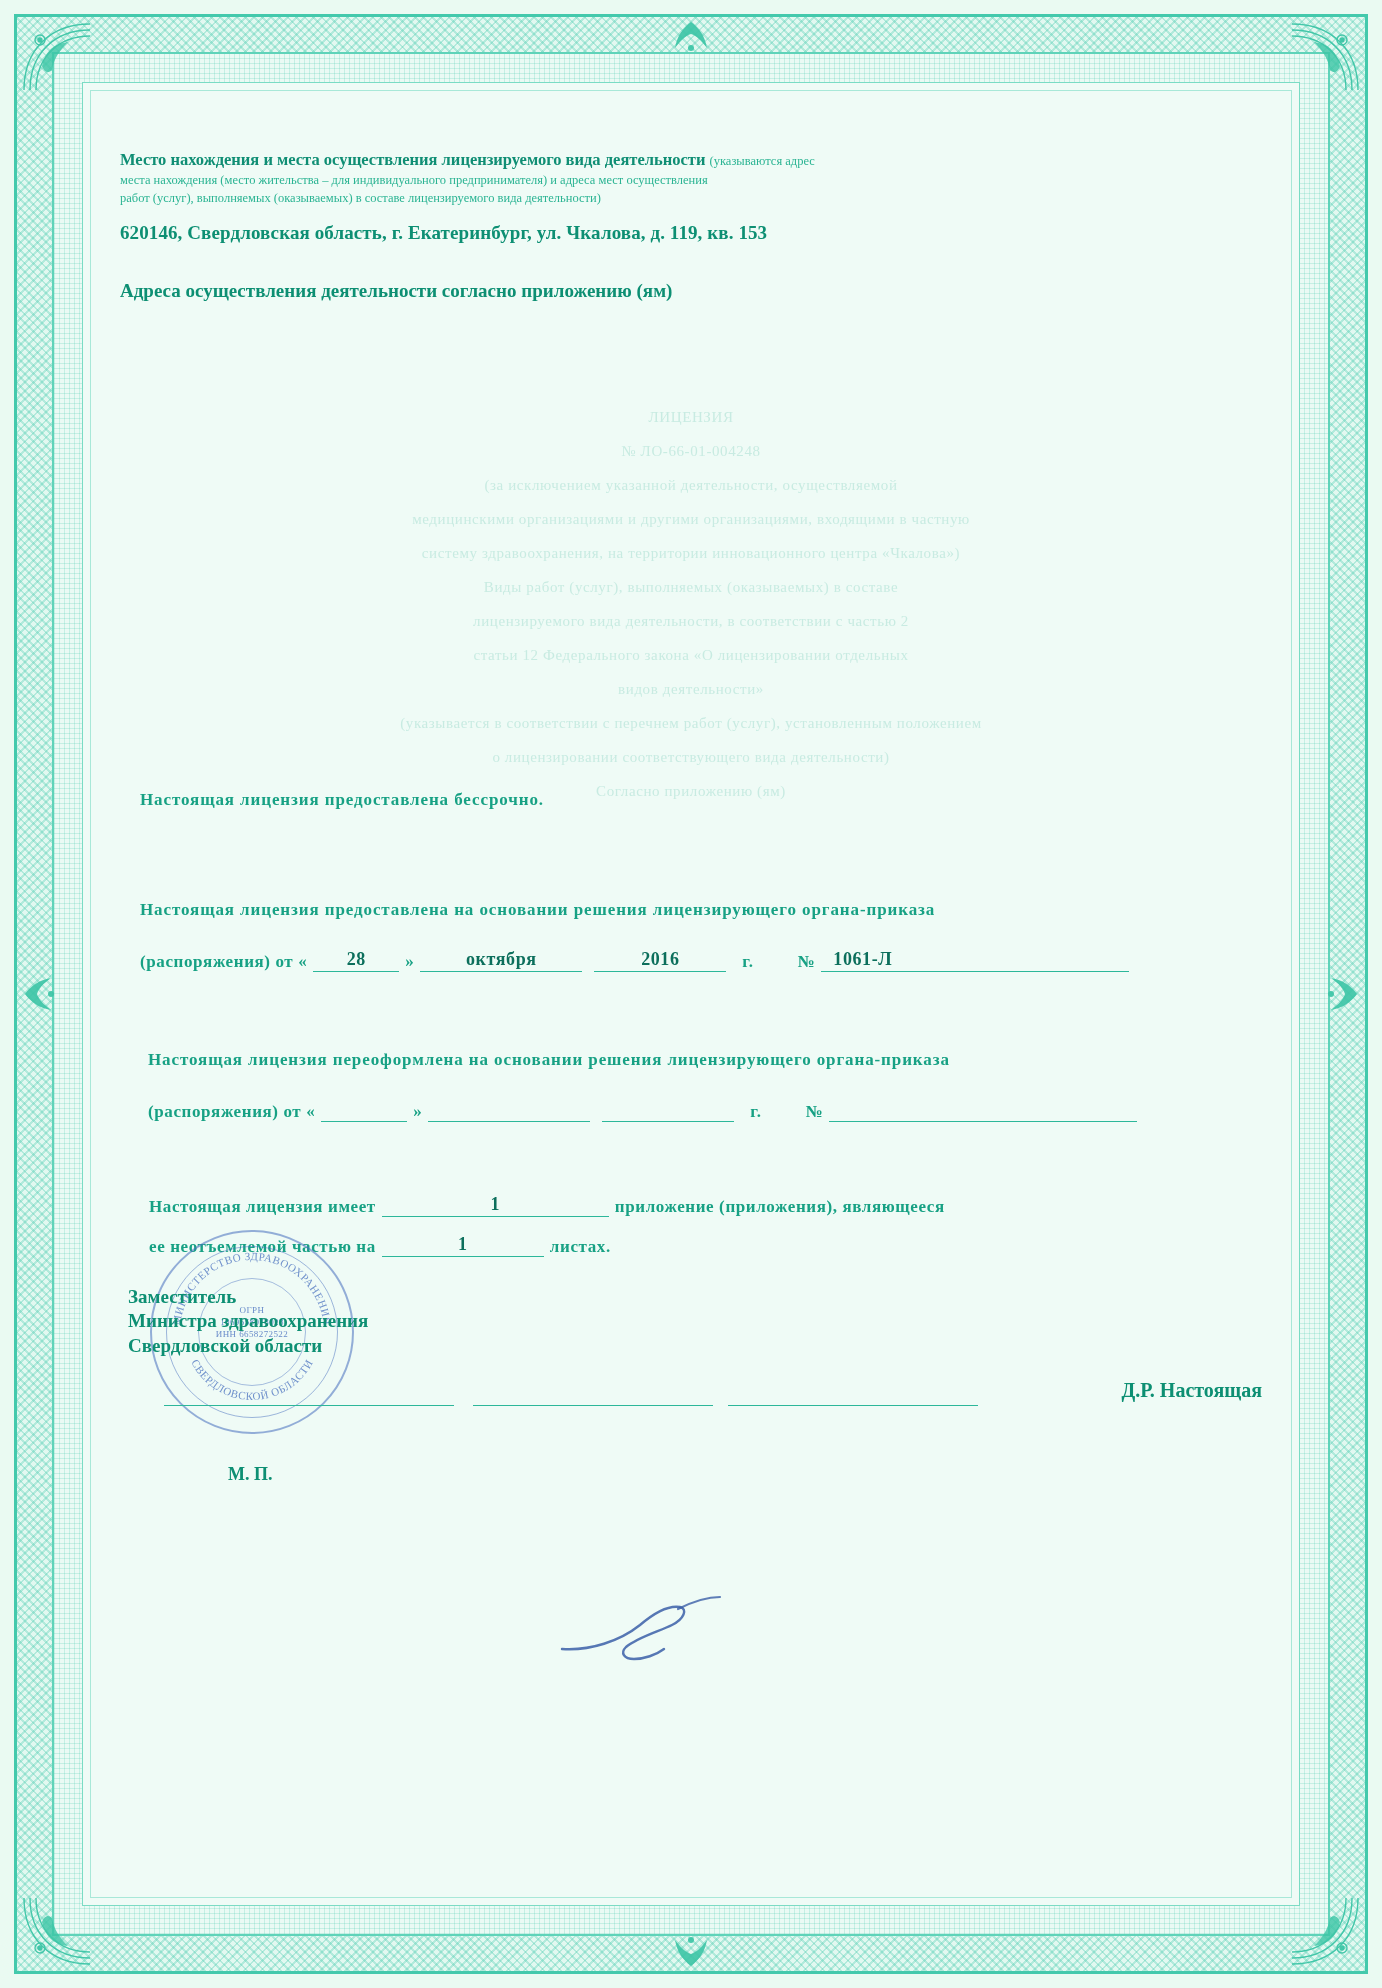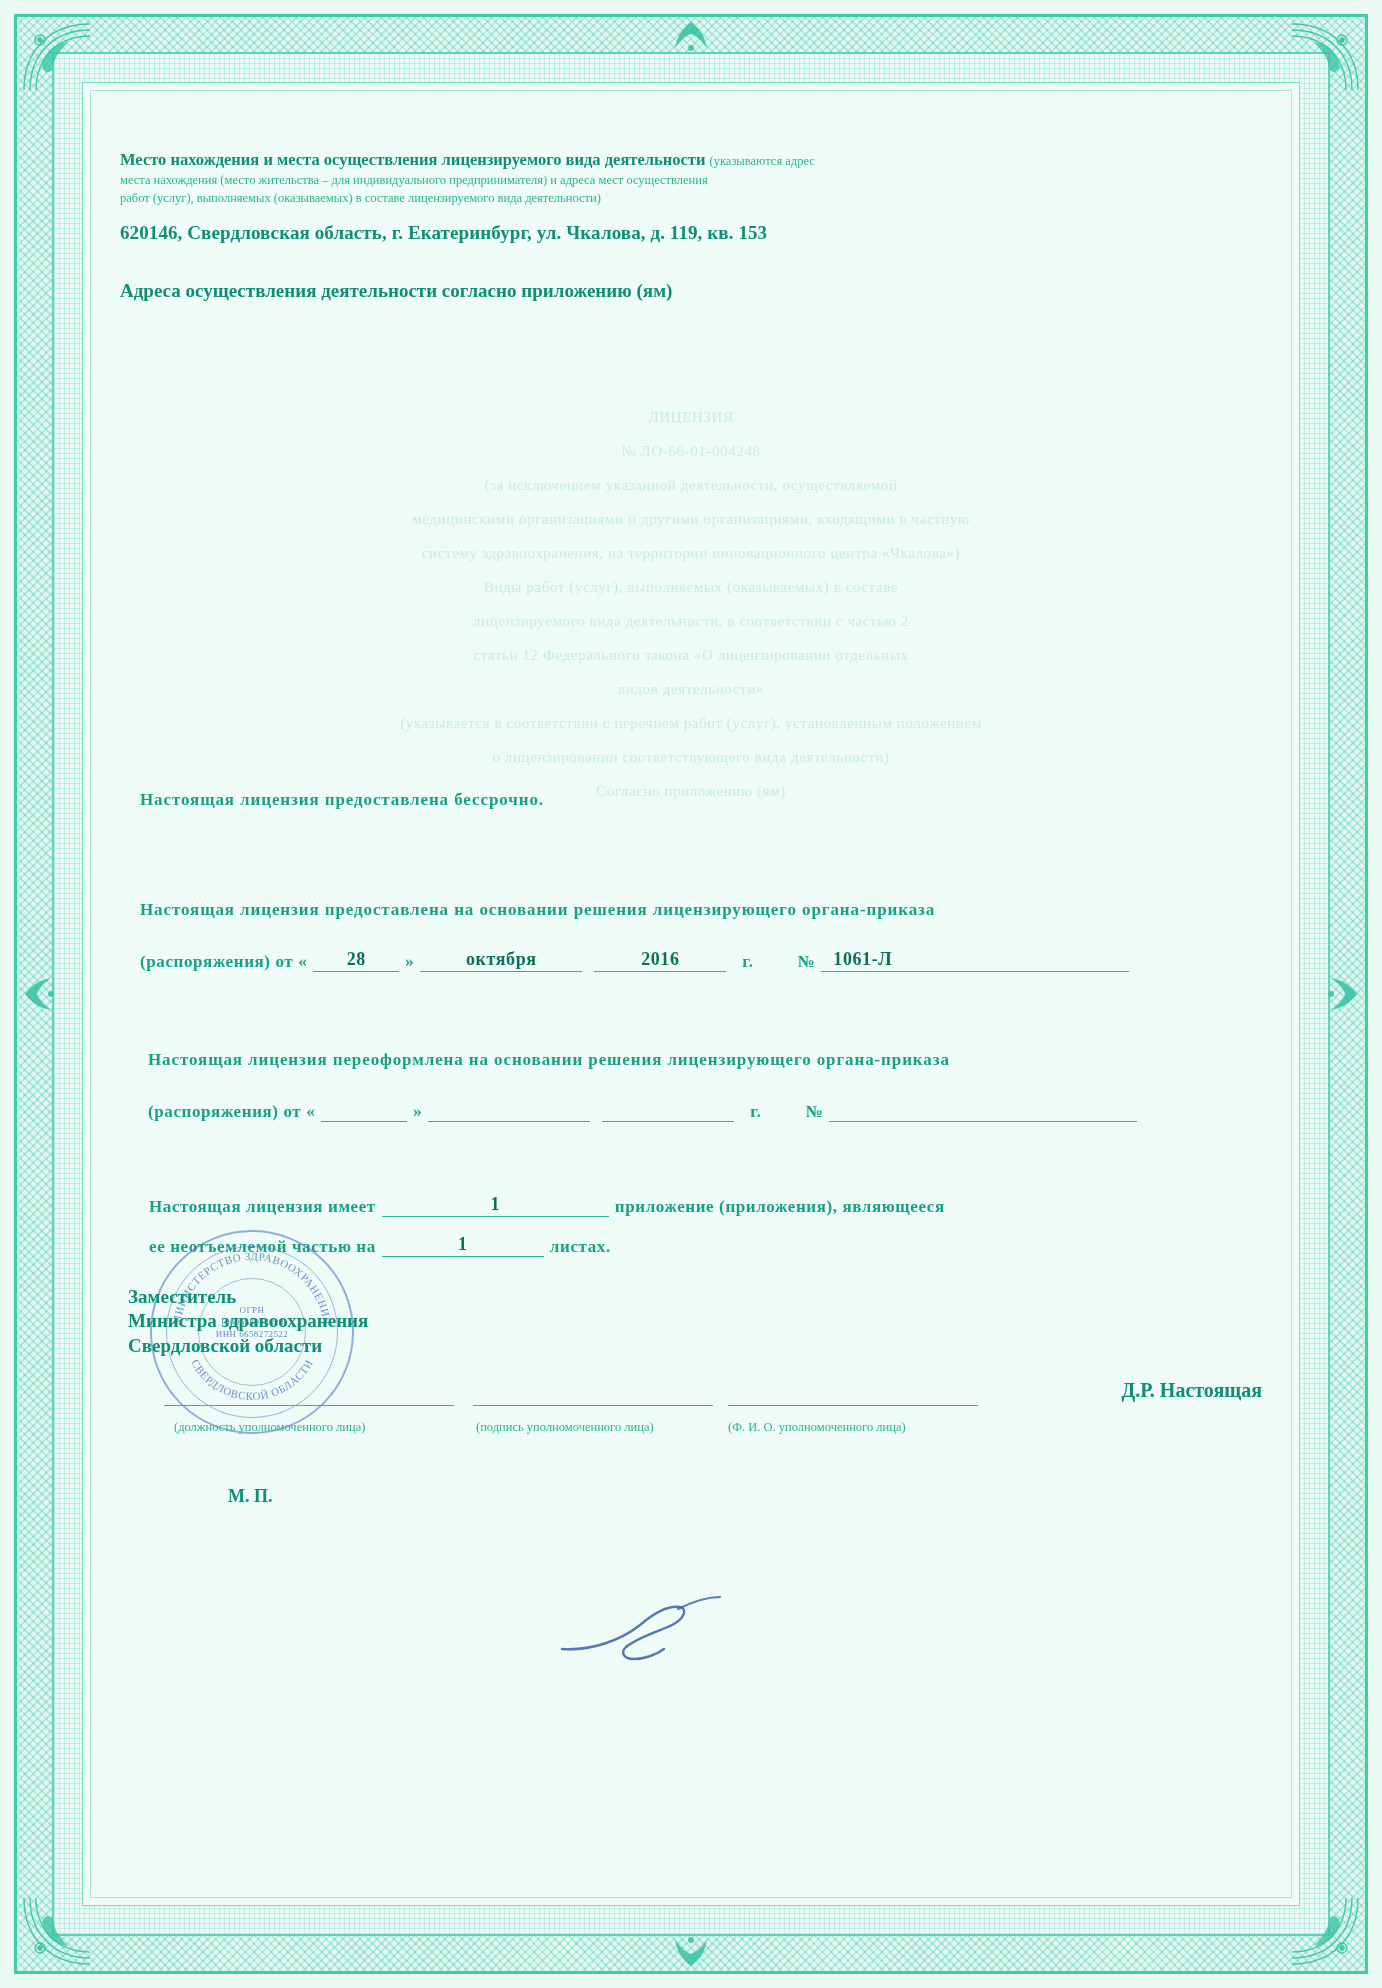--- a/index.html
+++ b/index.html
@@ -467,21 +467,16 @@
       <div>Заместитель</div>
       <div>Министра   здравоохранения</div>
       <div>Свердловской области</div>
     </div>
     <div class="sig-row">
       <span class="sig-line l1"></span>
       <span class="sig-line l2"></span>
       <span class="sig-line l3"></span>
       <span class="sig-name">Д.Р. Настоящая</span>
     </div>
-    <div class="captions">
-      <span class="cap1">(должность уполномоченного лица)</span>
-      <span class="cap2">(подпись уполномоченного лица)</span>
-      <span class="cap3">(Ф. И. О.  уполномоченного лица)</span>
-    </div>
     <div class="mp">М. П.</div>
   </div>
 
 </div>
 
 </body></html>

